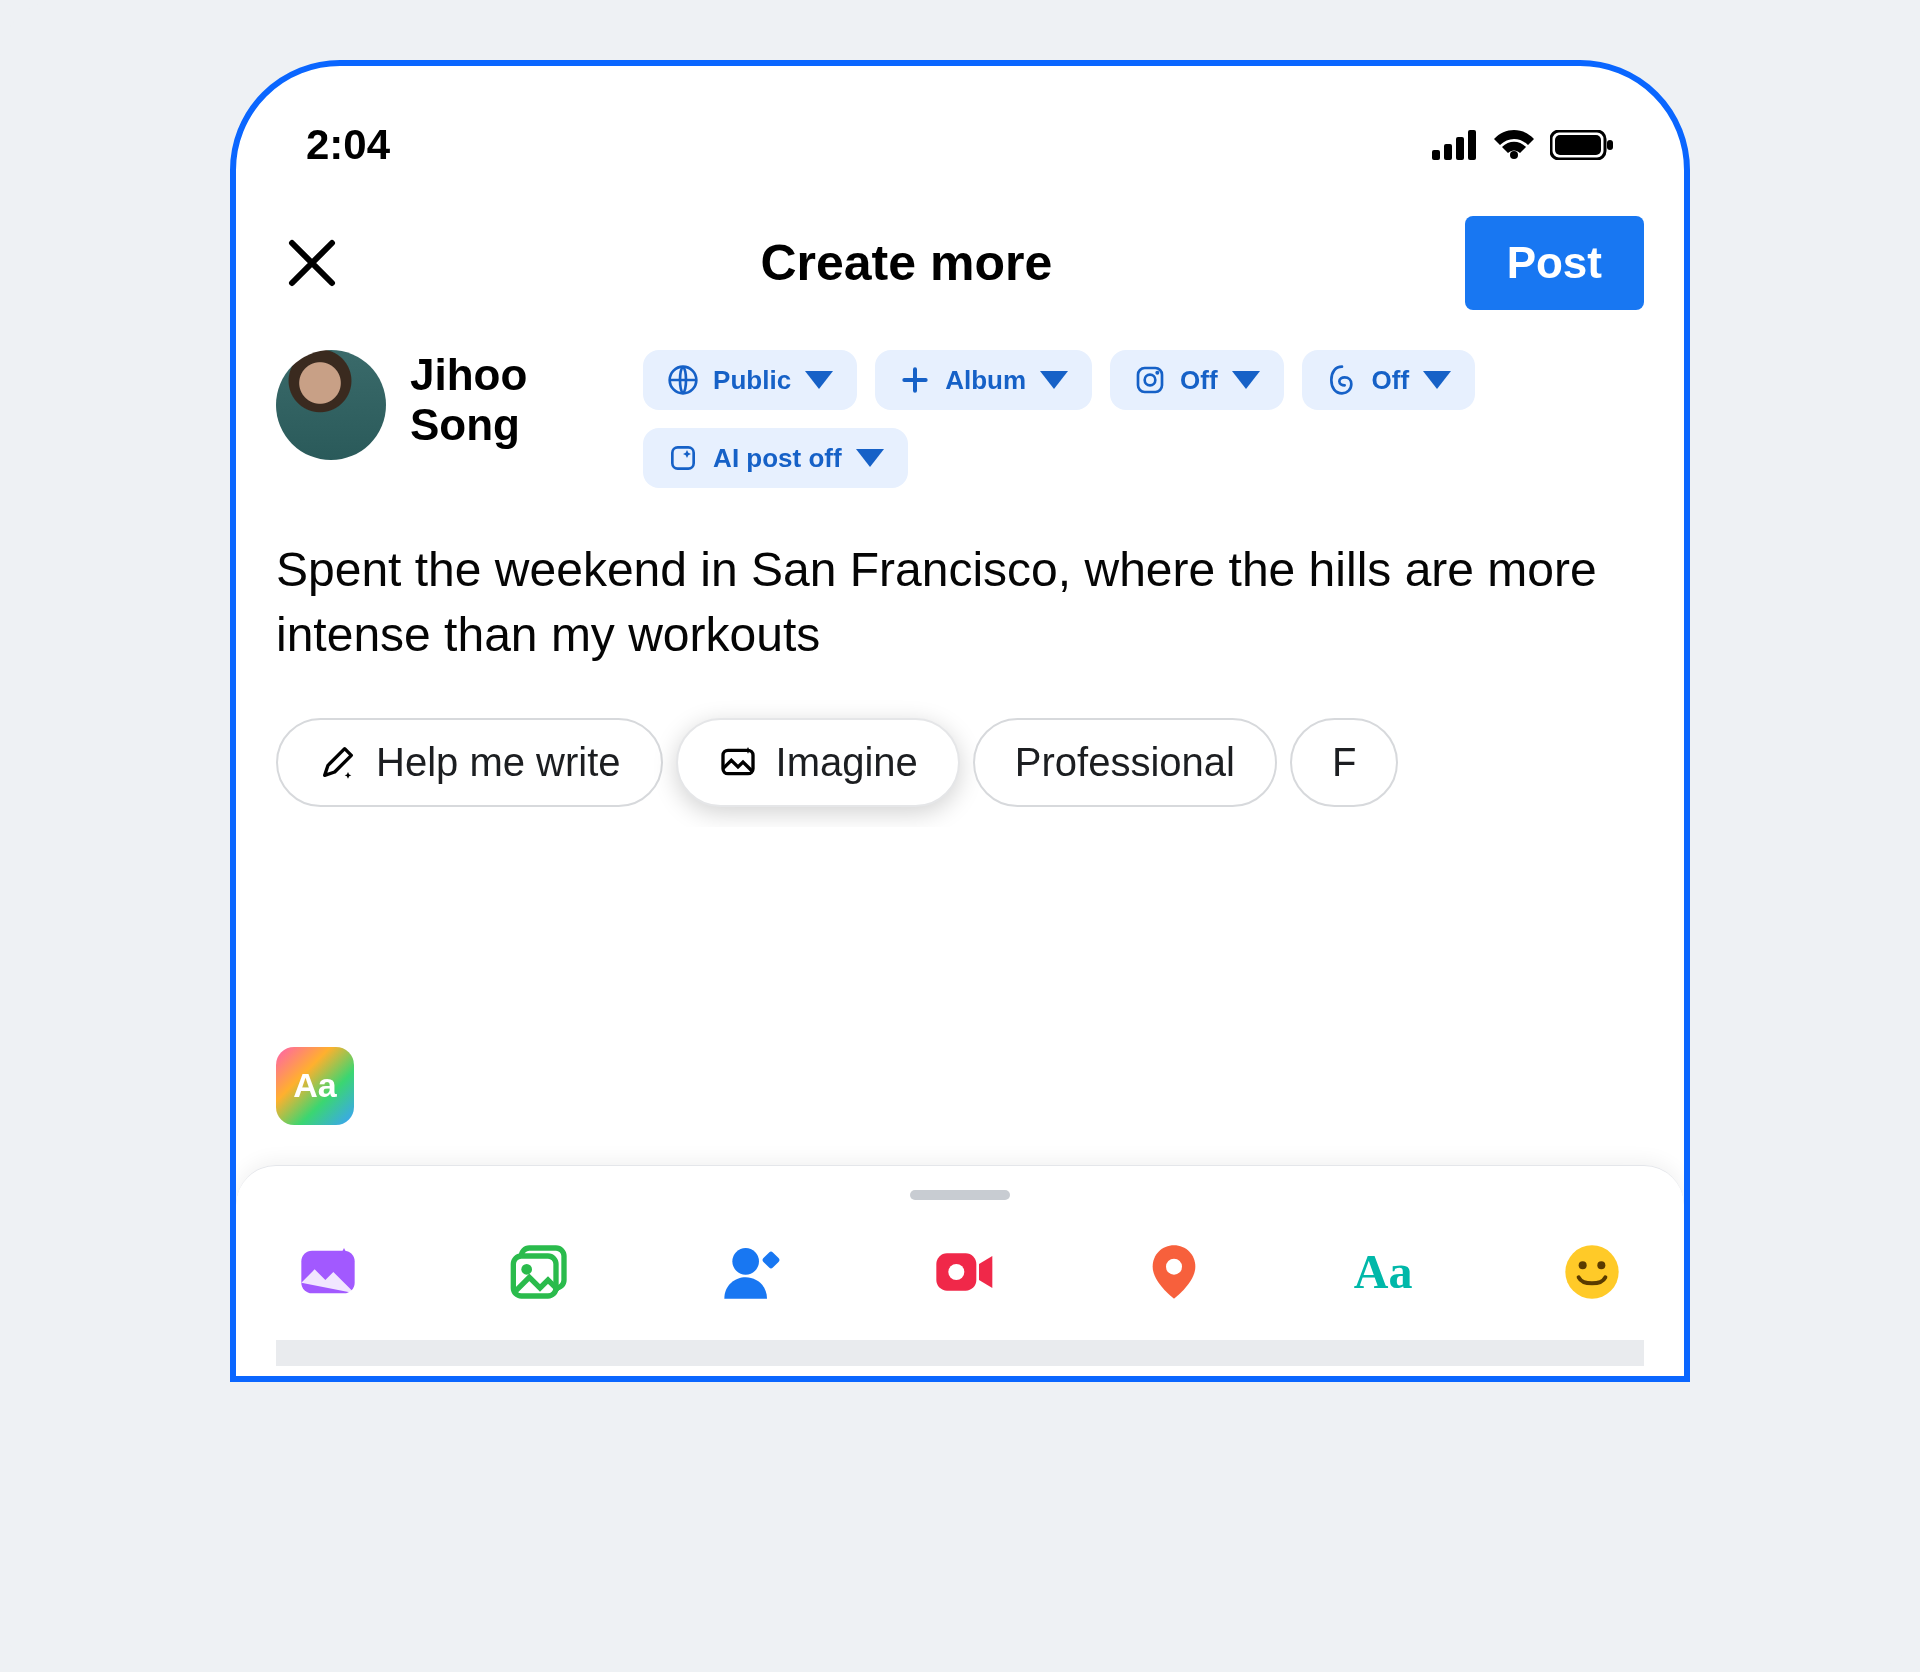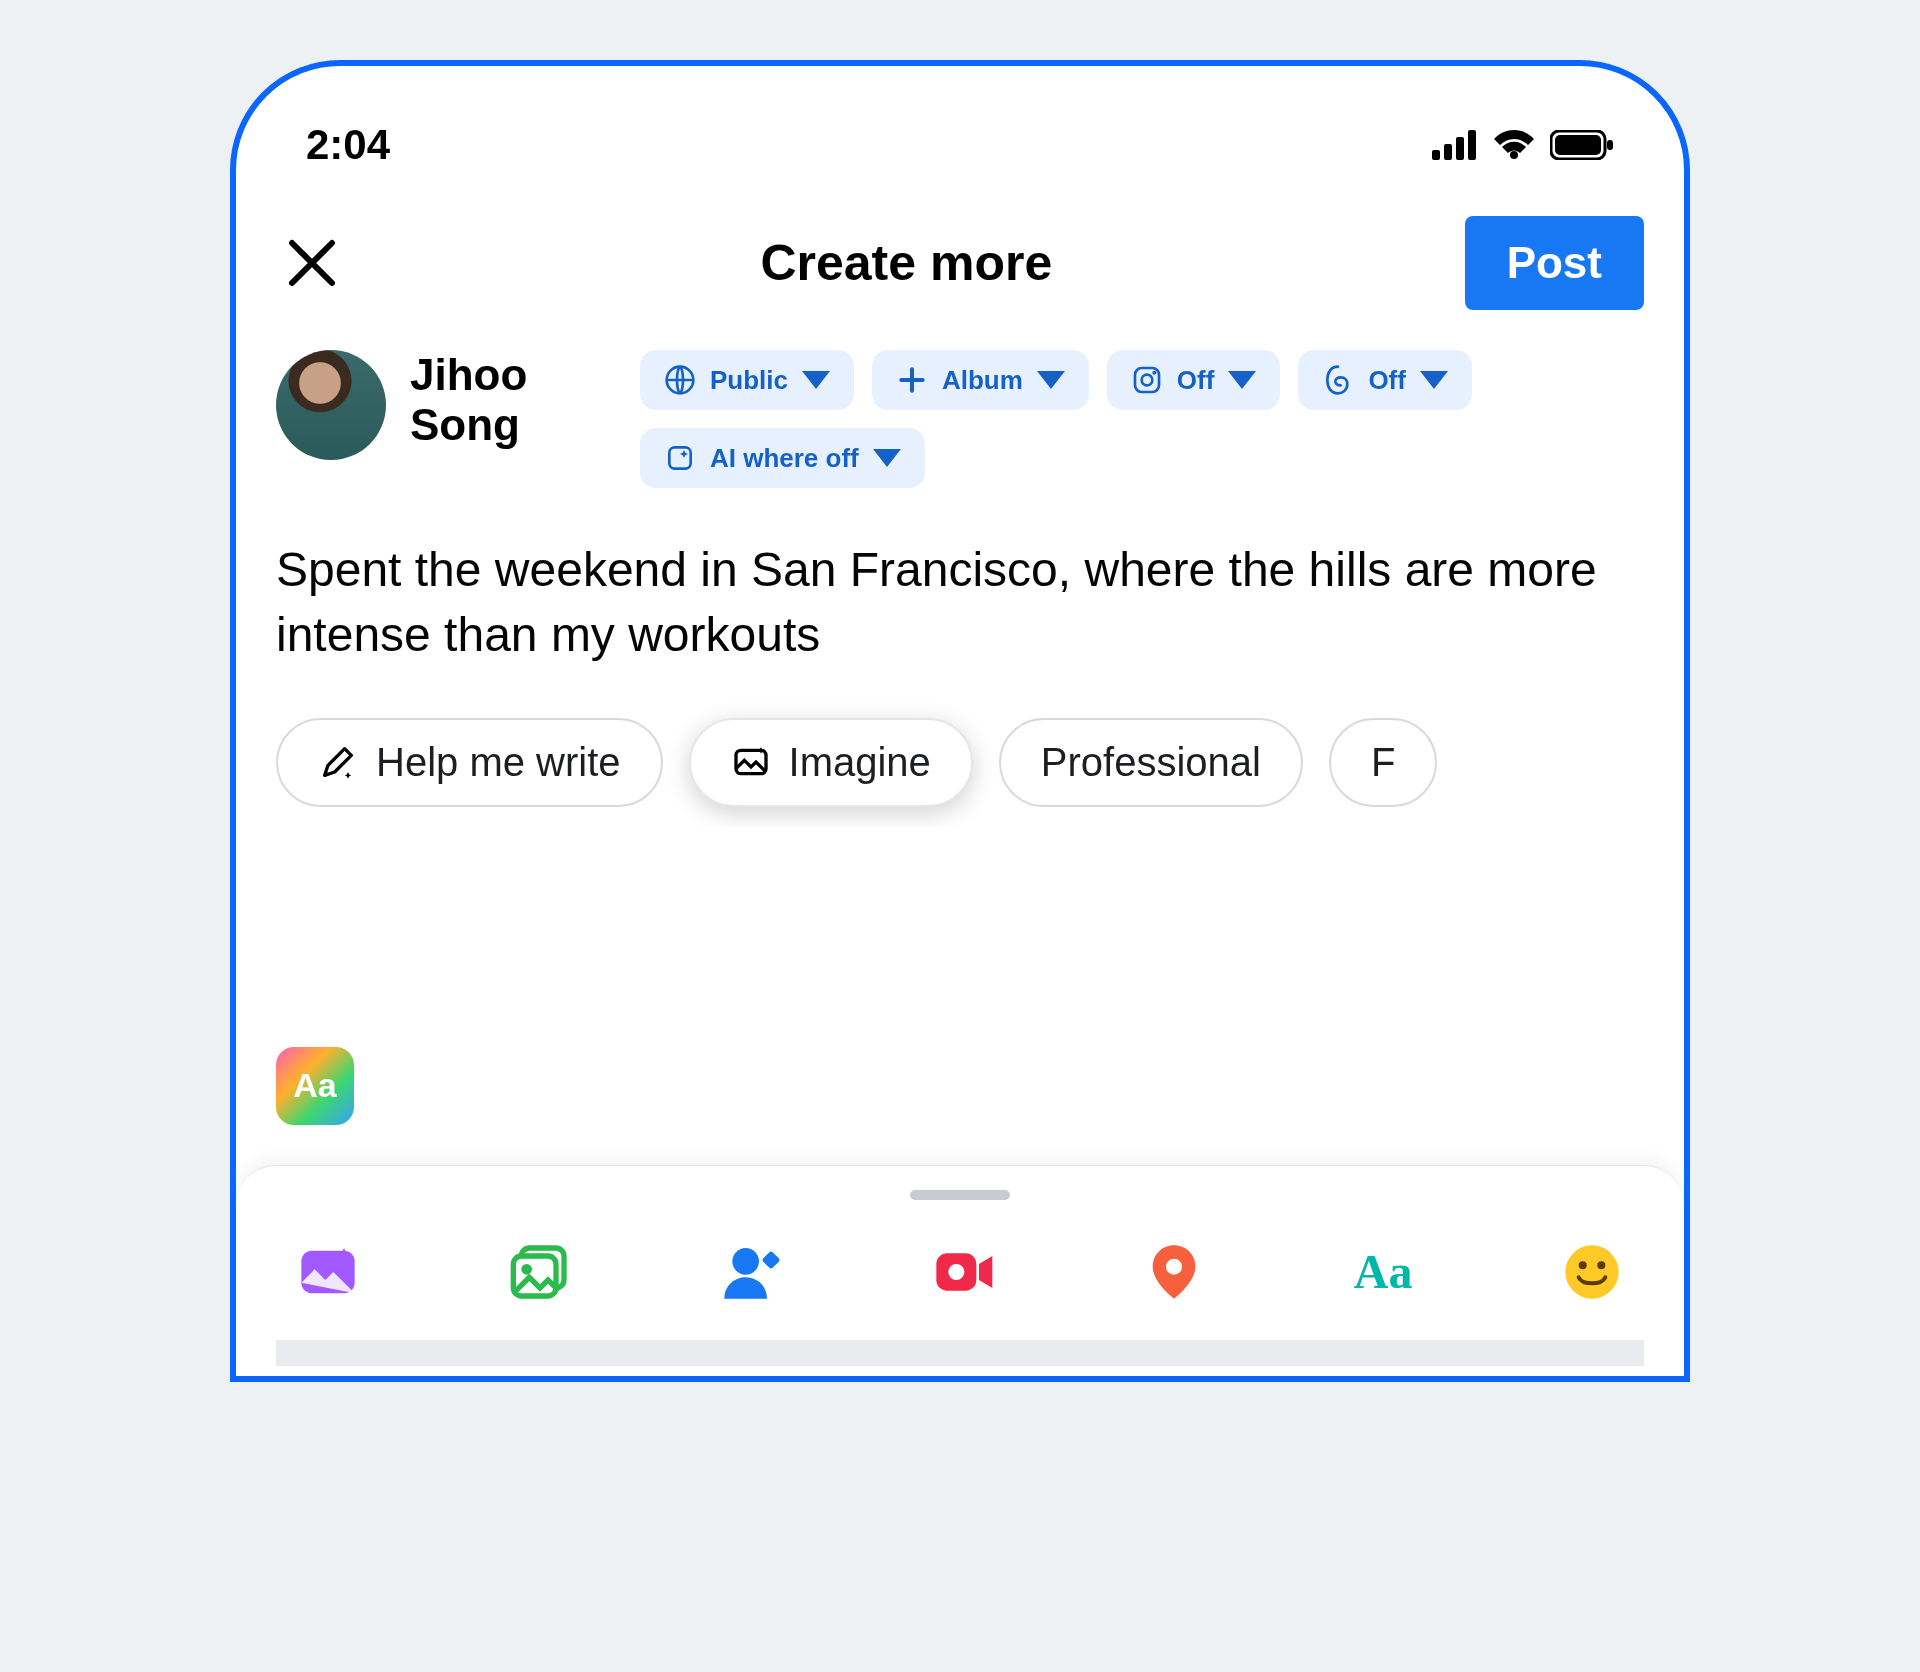--- a/index.html
+++ b/index.html
@@ -91,21 +91,21 @@
     width:0;height:0;border-left:14px solid transparent;border-right:14px solid transparent;border-top:18px solid #1661c7;
   }
   .post-text {
     padding: 40px 40px 10px 40px;
     font-size:48px;
     line-height:1.35;
     color:#050505;
   }
   .suggest-row {
     display:flex;
-    gap:26px;
+    gap:13px;
     padding: 40px 0 20px 40px;
     overflow:hidden;
   }
   .pill {
     display:inline-flex; align-items:center; gap:18px;
     background:#fff;
     border:2px solid #d7d9dc;
     border-radius:60px;
     padding:20px 40px;
     font-size:40px;
@@ -223,21 +223,21 @@
               </svg>
             <span>Off</span>
             <span class="caret-down"></span>
           </button>
 
           <button class="chip">
             <svg viewBox="0 0 24 24">
                 <rect x="4" y="4" width="16" height="16" rx="4" fill="none" stroke="#1661c7" stroke-width="2"></rect>
                 <path d="M15 6l1 2 2 1-2 1-1 2-1-2-2-1 2-1z" fill="#1661c7"></path>
               </svg>
-            <span>AI where off</span>
+            <span>AI post off</span>
             <span class="caret-down"></span>
           </button>
 
         </div>
       </div>
     </div>
 
     <div class="post-text">Spent the weekend in San Francisco, where the hills are more intense than my workouts</div>
 
     <div class="suggest-row">

